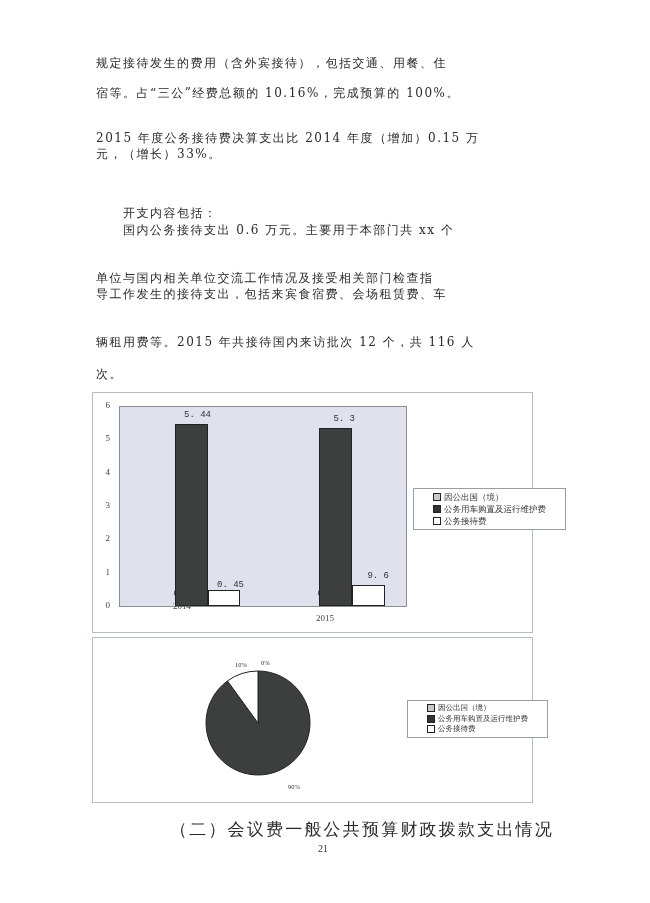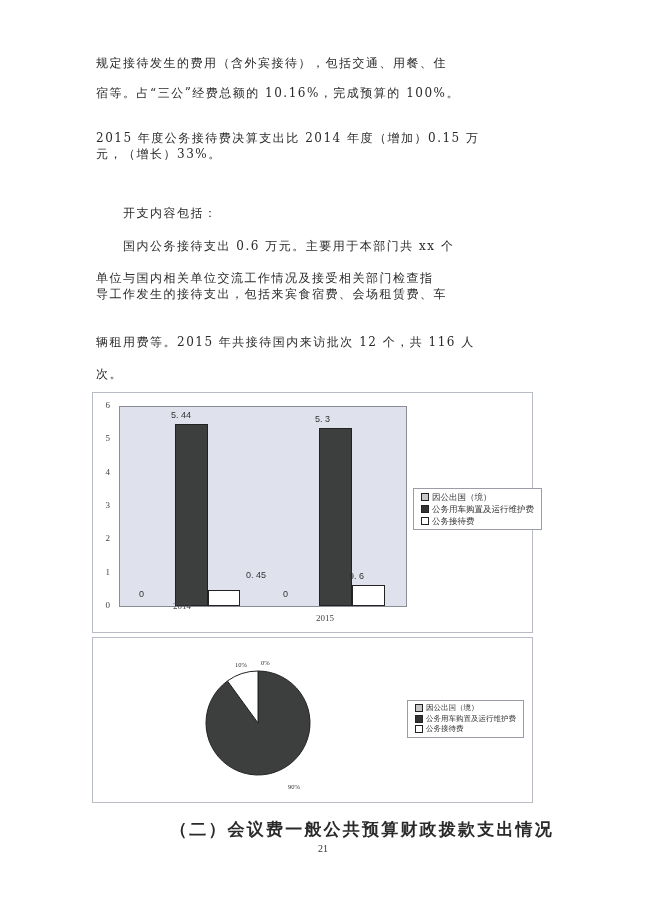--- a/index.html
+++ b/index.html
@@ -19,55 +19,55 @@
     background: #dfe1ec; border: 1px solid #8a8d95; box-sizing: border-box;
   }
   .y-tick {
     position: absolute; left: 5px; font-size: 9px; color: #444; width: 12px; text-align: right;
     font-family: "Liberation Serif", serif;
   }
   .bar { position: absolute; bottom: 0; box-sizing: border-box; border: 1px solid #222; }
   .bar.dark { background: #3d3f3e; }
   .bar.white { background: #ffffff; }
   .bar-label {
-    position: absolute; font-size: 9px; color: #333; font-family: Liberation Sans, sans-serif;
-    width: 40px; text-align: left;
+    position: absolute; font-size: 9px; color: #333; font-family: Liberation Mono, monospace;
+    width: 40px; text-align: right;
   }
   .x-label {
     position: absolute; font-size: 9px; color: #444; font-family: "Liberation Serif", serif;
   }
   .legend {
-    position: absolute; border: 1px solid #9a9da5; background: #fff; padding: 2px 7px;
+    position: absolute; border: 1px solid #9a9da5; background: #fff; padding: 2px 19px;
     font-size: 8.5px; color: #333; font-family: "DejaVu Sans", sans-serif; line-height: 12px;
   }
   .legend-item { display: flex; align-items: center; white-space: nowrap; }
   .swatch { width: 6px; height: 6px; border: 1px solid #222; margin-right: 3px; display: inline-block; }
   .swatch.light { background: #c8c8c8; }
   .swatch.dark { background: #333; }
   .swatch.white { background: #fff; }
   .pie-label { position: absolute; font-size: 6.5px; color: #333; font-family: "Liberation Serif", serif; }
   .heading {
     position: absolute; left: 170px; top: 818px; font-size: 17px; letter-spacing: 2.2px;
-    white-space: nowrap; color: #2a2a2a; font-weight: bold;
+    white-space: nowrap; color: #2a2a2a;
   }
   .page-num {
     position: absolute; left: 318px; top: 843px; font-size: 10px; color: #333;
     font-family: "Liberation Serif", serif;
   }
 </style>
 </head>
 <body>
 
 <div>
   <div class="para-line" style="top:53px">规定接待发生的费用（含外宾接待），包括交通、用餐、住</div>
   <div class="para-line" style="top:83px">宿等。占“三公”经费总额的 10.16%，完成预算的 100%。</div>
   <div class="para-line" style="top:128px">2015 年度公务接待费决算支出比 2014 年度（增加）0.15 万</div>
   <div class="para-line" style="top:144px">元，（增长）33%。</div>
   <div class="para-line" style="top:203px">　　开支内容包括：</div>
-  <div class="para-line" style="top:236px">　　国内公务接待支出 0.6 万元。主要用于本部门共 xx 个</div>
+  <div class="para-line" style="top:220px">　　国内公务接待支出 0.6 万元。主要用于本部门共 xx 个</div>
   <div class="para-line" style="top:268px">单位与国内相关单位交流工作情况及接受相关部门检查指</div>
   <div class="para-line" style="top:284px">导工作发生的接待支出，包括来宾食宿费、会场租赁费、车</div>
   <div class="para-line" style="top:332px">辆租用费等。2015 年共接待国内来访批次 12 个，共 116 人</div>
   <div class="para-line" style="top:364px">次。</div>
 </div>
 
 <div class="chart-frame" style="left:92px; top:392px; width:441px; height:241px;">
   <div class="y-tick" style="top:207px">0</div>
   <div class="y-tick" style="top:174px">1</div>
   <div class="y-tick" style="top:140px">2</div>
@@ -75,21 +75,21 @@
   <div class="y-tick" style="top:74px">4</div>
   <div class="y-tick" style="top:40px">5</div>
   <div class="y-tick" style="top:7px">6</div>
 
   <div class="plot-area">
 
     <div class="bar-label" style="left:19px; top:182px;">0</div>
     <div class="bar dark" style="left:55px; width:33px; height:182px;"></div>
     <div class="bar-label" style="left:51px; top:3px;">5. 44</div>
     <div class="bar white" style="left:88px; width:32px; height:16px;"></div>
-    <div class="bar-label" style="left:84px; top:163px;margin-left:42px;">0. 45</div>
+    <div class="bar-label" style="left:84px; top:173px;">0. 45</div>
 
     <div class="bar-label" style="left:163px; top:182px;">0</div>
     <div class="bar dark" style="left:199px; width:33px; height:178px;"></div>
     <div class="bar-label" style="left:195px; top:7px;">5. 3</div>
     <div class="bar white" style="left:232px; width:33px; height:21px;"></div>
     <div class="bar-label" style="left:229px; top:164px;">9. 6</div>
   </div>
 
   <div class="x-label" style="left:80px; top:208px;font-family:Liberation Serif, serif;">2014</div>
   <div class="x-label" style="left:223px; top:220px;">2015</div>

